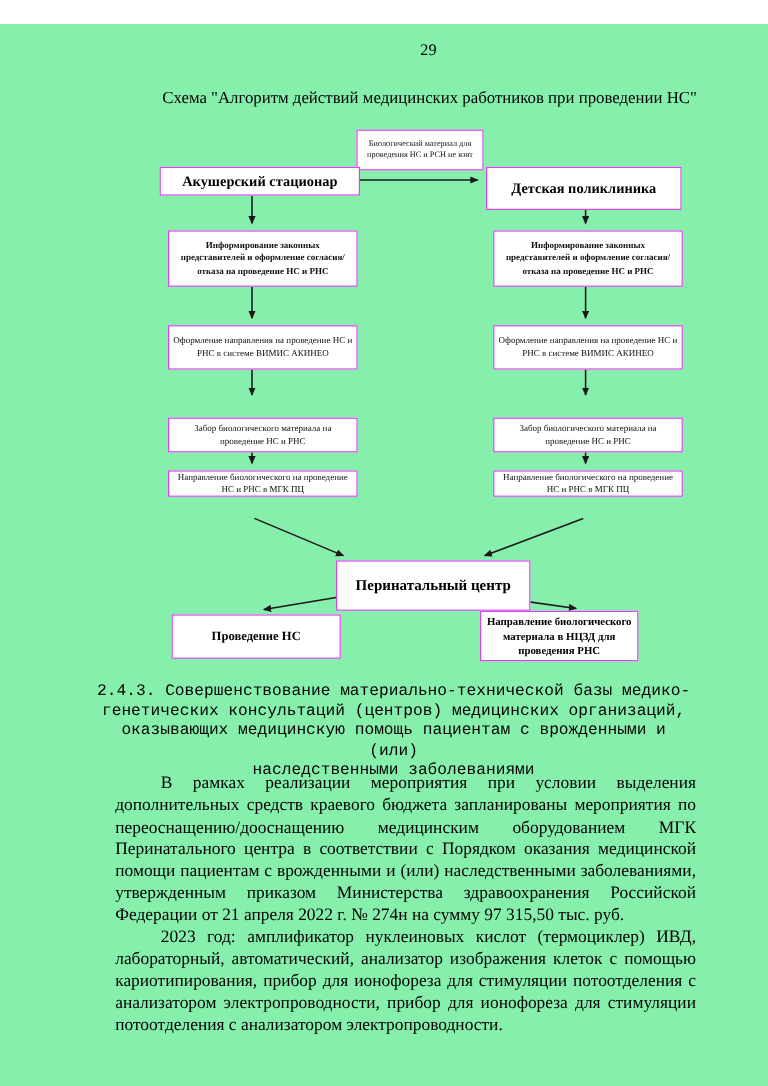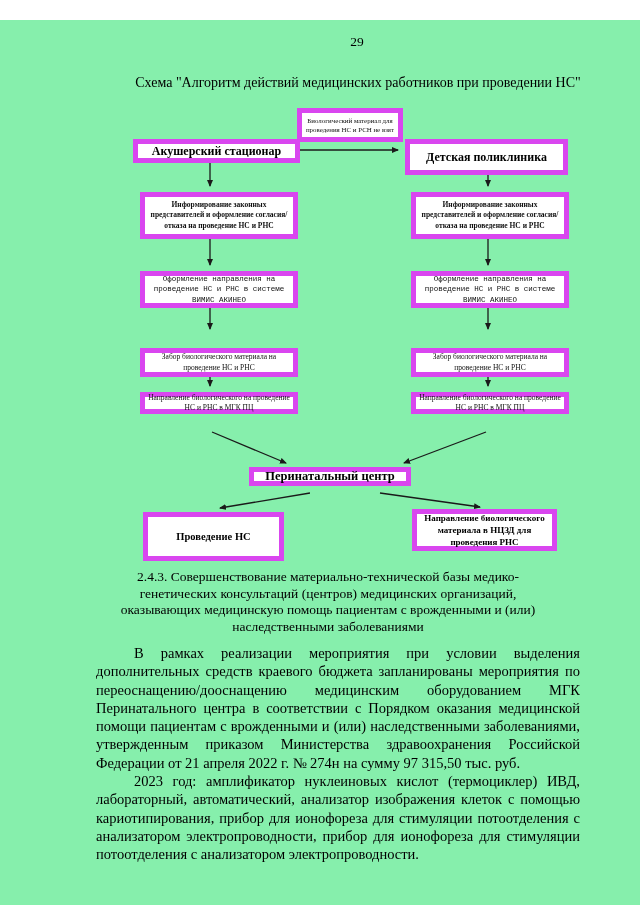--- a/index.html
+++ b/index.html
@@ -10,41 +10,41 @@
     font-family:"Liberation Serif","DejaVu Serif",serif;
     color:#000;
     overflow:hidden;
     margin-top:20px;
   }
   .abs{position:absolute;box-sizing:border-box;}
   .page-number{top:14px;left:340px;width:34px;font-size:13.5px;text-align:center;}
   .doc-title{top:55px;left:96px;width:524px;font-size:14px;text-align:center;}
   .box{
     position:absolute;box-sizing:border-box;
-    border:5px solid #d946ef;background:#fff;
+    border:1px solid #d946ef;background:#fff;
     display:flex;align-items:center;justify-content:center;
     text-align:center;
   }
   .small{font-size:7.5px;line-height:10.5px;padding:1px 3px;color:#111;}
   .tiny{font-size:6.9px;line-height:9.5px;padding:1px 2px;color:#111;}
   .hdr{font-weight:bold;font-size:12px;}
   .ctr{font-weight:bold;font-size:12.5px;}
   .outL{font-weight:bold;font-size:10.5px;}
   .outR{font-weight:bold;font-size:9px;line-height:12px;padding:1px 4px;}
   
   .colL{left:140px;width:158px;}
   .colR{left:411px;width:158px;}
   .s1{top:172px;height:47px;font-weight:bold;}
-  .s2{top:251px;height:37px;font-family:Liberation Mono, monospace;}
+  .s2{top:251px;height:37px;}
   .s3{top:328px;height:29px;}
   .s4{top:372px;height:22px;}
   .section-heading{
     top:549px;left:78px;width:500px;
     font-size:13.5px;line-height:16.5px;
-    text-align:center;white-space:pre-line;
+    text-align:center;white-space:pre-line;font-family:Liberation Mono, monospace;
   }
   .body-text{top:624px;left:96px;width:484px;}
   .body-text p{
     margin:0;text-indent:38px;text-align:justify;
     font-size:14.5px;line-height:18.3px;
   }
   svg.arrows{position:absolute;top:0;left:0;pointer-events:none;}
   svg.arrows line{stroke:#1a1a1a;stroke-width:1.3;}
 </style>
 </head>
@@ -88,25 +88,25 @@
     <div class="box small colL s1">Информирование законных представителей и оформление согласия/отказа на проведение НС и РНС</div>
     <div class="box small colL s2">Оформление направления на проведение НС и РНС в системе ВИМИС АКИНЕО</div>
     <div class="box small colL s3">Забор биологического материала на проведение НС и РНС</div>
     <div class="box small colL s4">Направление биологического на проведение НС и РНС в МГК ПЦ</div>
 
     <div class="box small colR s1">Информирование законных представителей и оформление согласия/отказа на проведение НС и РНС</div>
     <div class="box small colR s2">Оформление направления на проведение НС и РНС в системе ВИМИС АКИНЕО</div>
     <div class="box small colR s3">Забор биологического материала на проведение НС и РНС</div>
     <div class="box small colR s4">Направление биологического на проведение НС и РНС в МГК ПЦ</div>
 
-    <div class="box ctr" style="left:249px;top:447px;width:162px;height:19px;">Перинатальный центр</div>
+    <div class="box ctr" style="left:280px;top:447px;width:162px;height:42px;">Перинатальный центр</div>
 
-    <div class="box outL" style="left:143px;top:492px;width:141px;height:49px;">Проведение НС</div>
+    <div class="box outL" style="left:143px;top:492px;width:141px;height:37px;">Проведение НС</div>
 
-    <div class="box outR" style="left:412px;top:489px;width:145px;height:42px;">Направление биологического материала в НЦЗД для проведения РНС</div>
+    <div class="box outR" style="left:400px;top:489px;width:132px;height:42px;">Направление биологического материала в НЦЗД для проведения РНС</div>
   </div>
 
   <div class="abs section-heading">2.4.3. Совершенствование материально-технической базы медико-
 генетических консультаций (центров) медицинских организаций,
 оказывающих медицинскую помощь пациентам с врожденными и (или)
 наследственными заболеваниями</div>
 
   <div class="abs body-text">
     <p>В рамках реализации мероприятия при условии выделения дополнительных средств краевого бюджета запланированы мероприятия по переоснащению/дооснащению медицинским оборудованием МГК Перинатального центра в соответствии с Порядком оказания медицинской помощи пациентам с врожденными и (или) наследственными заболеваниями, утвержденным приказом Министерства здравоохранения Российской Федерации от 21 апреля 2022 г. № 274н на сумму 97 315,50 тыс. руб.</p>
     <p>2023 год: амплификатор нуклеиновых кислот (термоциклер) ИВД, лабораторный, автоматический, анализатор изображения клеток с помощью кариотипирования, прибор для ионофореза для стимуляции потоотделения с анализатором электропроводности, прибор для ионофореза для стимуляции потоотделения с анализатором электропроводности.</p>

